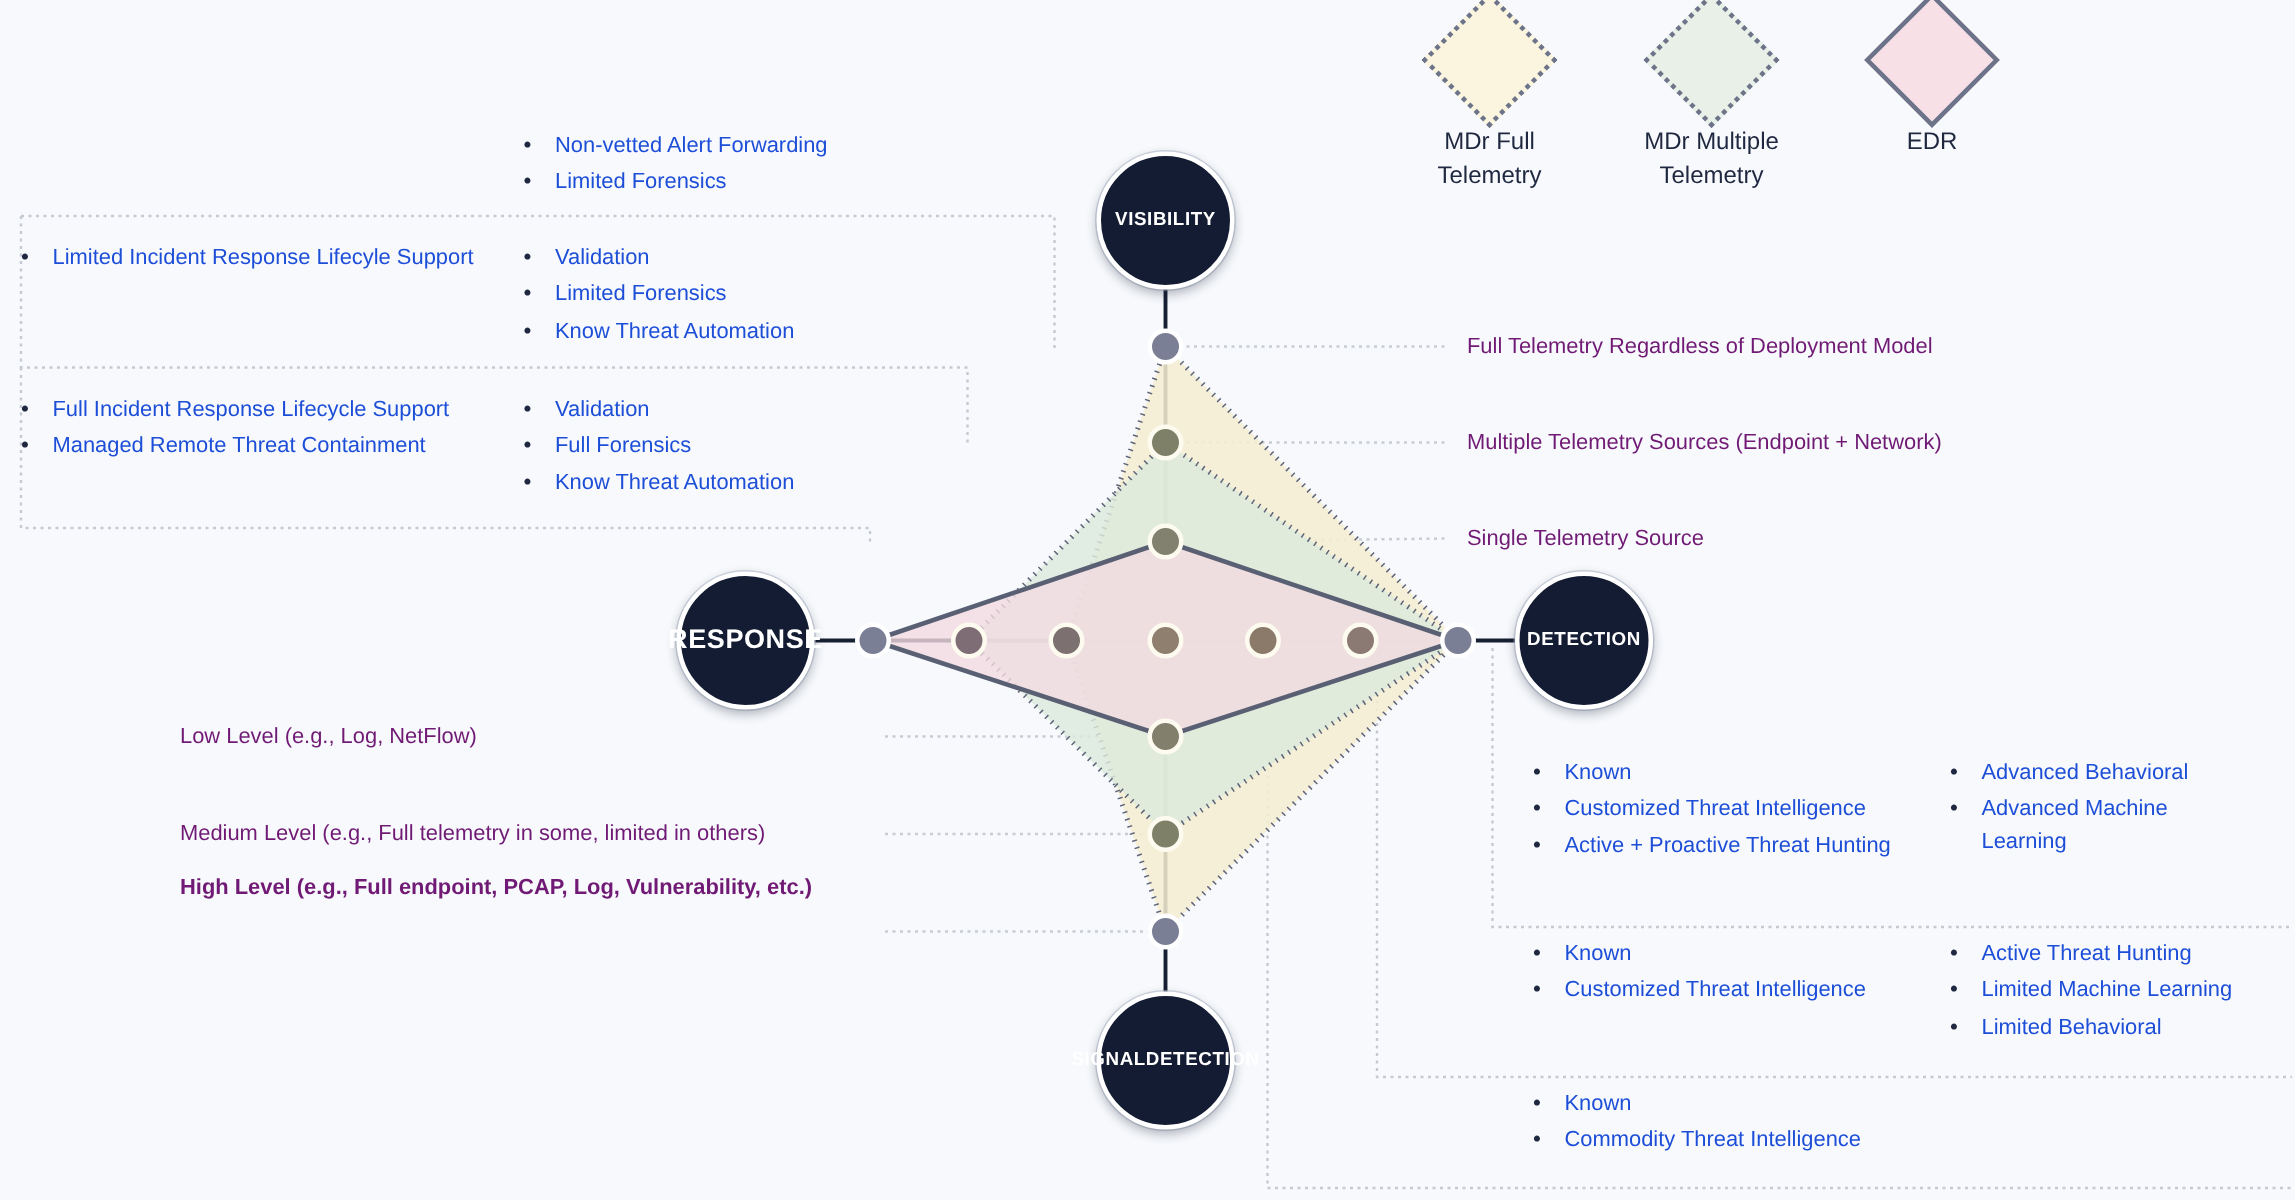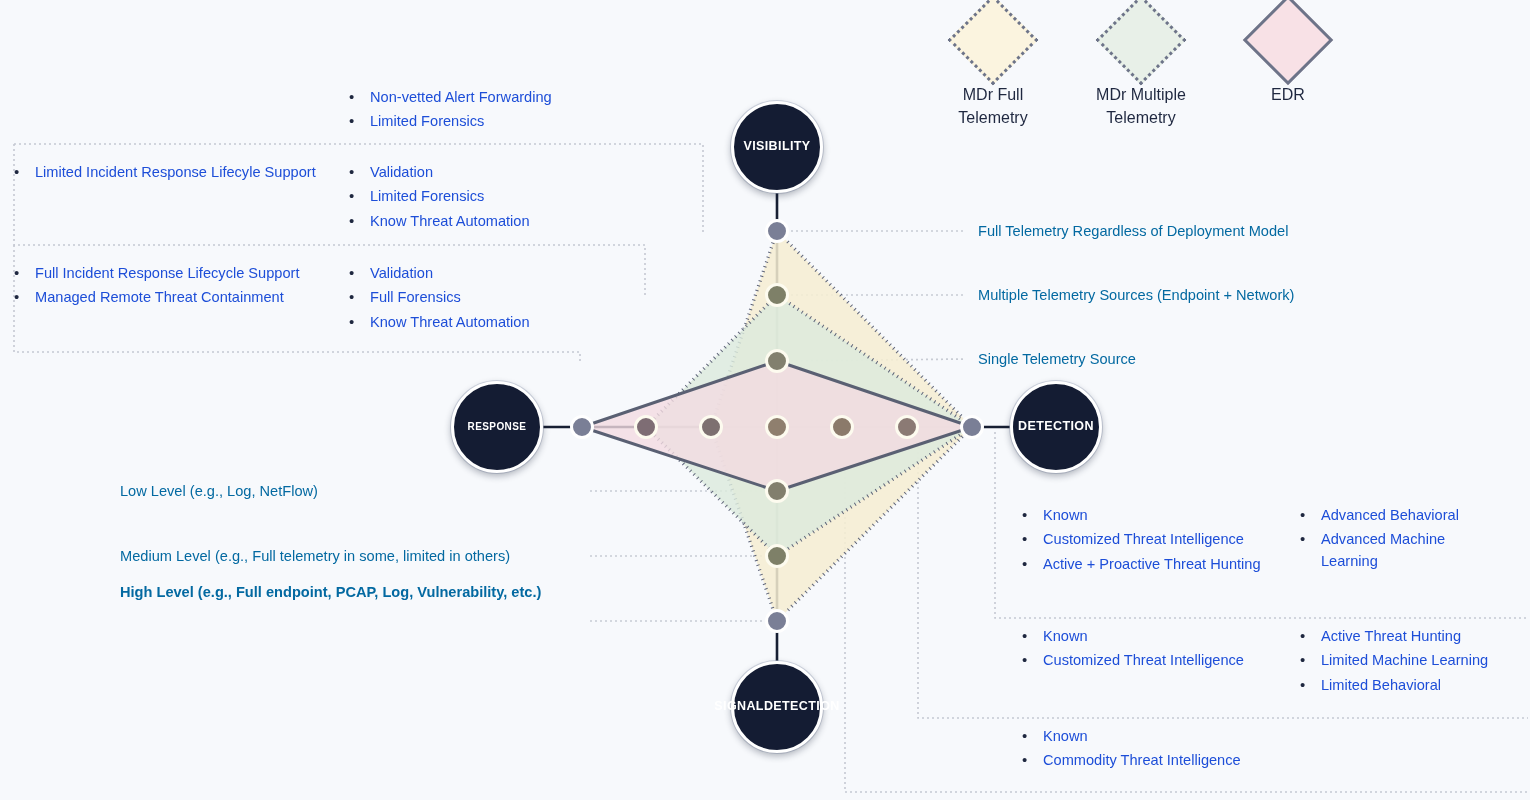--- a/index.html
+++ b/index.html
@@ -59,21 +59,21 @@
     font-size: 16px;
     line-height: 1.42;
     color: #1f2840;
   }
 
   
   .callout {
     position: absolute;
     font-size: 14.6px;
     line-height: 1.46;
-    color: #0369a1;
+    color: #701a75;
     z-index: 4;
   }
   .callout.right { text-align: left; }
 
   .bullets {
     position: absolute;
     z-index: 4;
     font-size: 14.6px;
     line-height: 1.47;
     color: #1d4ed8;
@@ -165,21 +165,21 @@
 
   <div class="hub" style="left:1010px; top:381px; width:92px; height:92px; font-size:12.5px;">
     <span>DETECTION</span>
   </div>
 
   <div class="hub" style="left:731px; top:661px; width:92px; height:92px; font-size:12.5px; flex-direction:row;">
     <span>SIGNAL</span>
     <span>DETECTION</span>
   </div>
 
-  <div class="hub" style="left:451px; top:381px; width:92px; height:92px; font-size:10px;">
+  <div class="hub" style="left:451px; top:381px; width:92px; height:92px; font-size:18px;">
     <span>RESPONSE</span>
   </div>
 
   <div class="legend-item" style="left:918px; top:8px;">
     <div class="legend-dia dotted" style="background:#fbf4df;"></div>
     <div class="legend-label">
       <div>MDr Full</div>
       <div>Telemetry</div>
     </div>
   </div>

